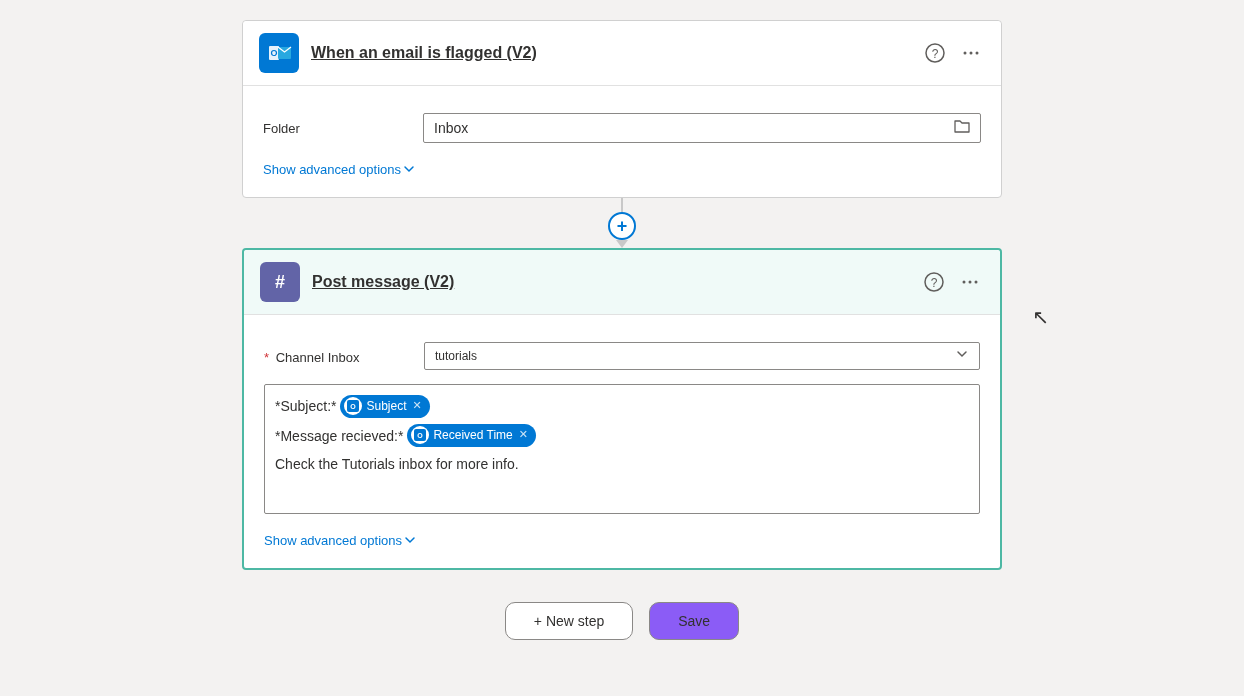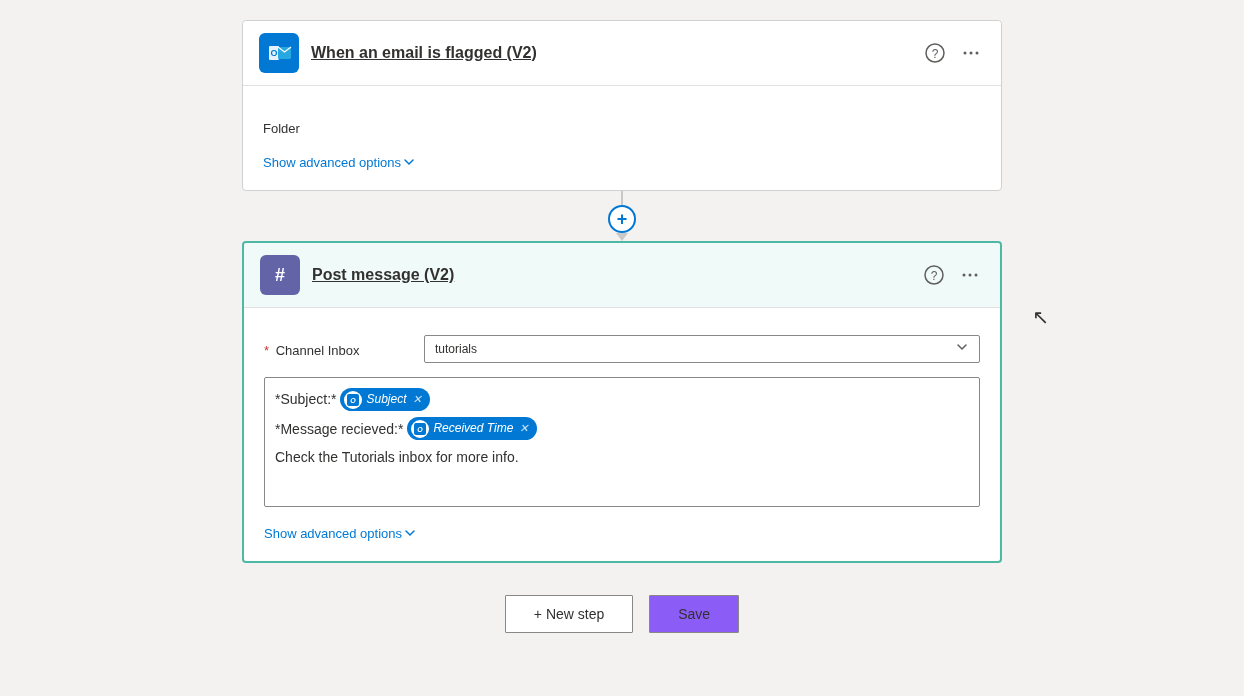--- a/index.html
+++ b/index.html
@@ -185,29 +185,28 @@
       line-height: 1.6;
       display: flex;
       align-items: center;
       flex-wrap: wrap;
       gap: 4px;
     }
 
     
     .token {
       display: inline-flex;
-      align-items: center;
+      align-items: flex-start;
       background: #0078d4;
       color: #fff;
       border-radius: 12px;
       padding: 2px 8px 2px 4px;
       font-size: 12px;
       gap: 4px;
       vertical-align: middle;
-      font-style: italic;
     }
 
     .token-icon {
       width: 18px;
       height: 18px;
       background: #fff;
       border-radius: 50%;
       display: flex;
       align-items: center;
       justify-content: center;
@@ -281,21 +280,21 @@
 
     
     .bottom-actions {
       display: flex;
       gap: 16px;
       margin-top: 32px;
     }
 
     .btn {
       padding: 10px 28px;
-      border-radius: 1px;
+      border-radius: 10px;
       font-size: 14px;
       font-weight: 500;
       cursor: pointer;
       border: 1px solid transparent;
     }
 
     .btn-outline {
       background: #fff;
       border-color: #8a8886;
       color: #323130;
@@ -356,20 +355,30 @@
             <circle cx="4" cy="10" r="1.5" fill="#605e5c"></circle>
             <circle cx="10" cy="10" r="1.5" fill="#605e5c"></circle>
             <circle cx="16" cy="10" r="1.5" fill="#605e5c"></circle>
           </svg>
         </button>
       </div>
     </div>
     <div class="card-body">
       <div class="form-row">
         <div class="form-label">Folder</div>
+        <div class="form-control">
+          <div class="input-with-icon">
+            <input type="text" class="input-field" value="Inbox" style="">
+            <span class="input-icon">
+              <svg width="18" height="18" viewBox="0 0 18 18" fill="none">
+                <path d="M2 4h5l2 2h7v9H2V4z" stroke="#605e5c" stroke-width="1.3" fill="none" stroke-linejoin="round"></path>
+              </svg>
+            </span>
+          </div>
+        </div>
       </div>
       <button class="show-advanced">
         <span>Show advanced options</span>
         <svg width="16" height="16" viewBox="0 0 16 16" fill="none">
           <path d="M4 6l4 4 4-4" stroke="#0078d4" stroke-width="1.5" fill="none" stroke-linecap="round"></path>
         </svg>
       </button>
     </div>
   </div>
 

